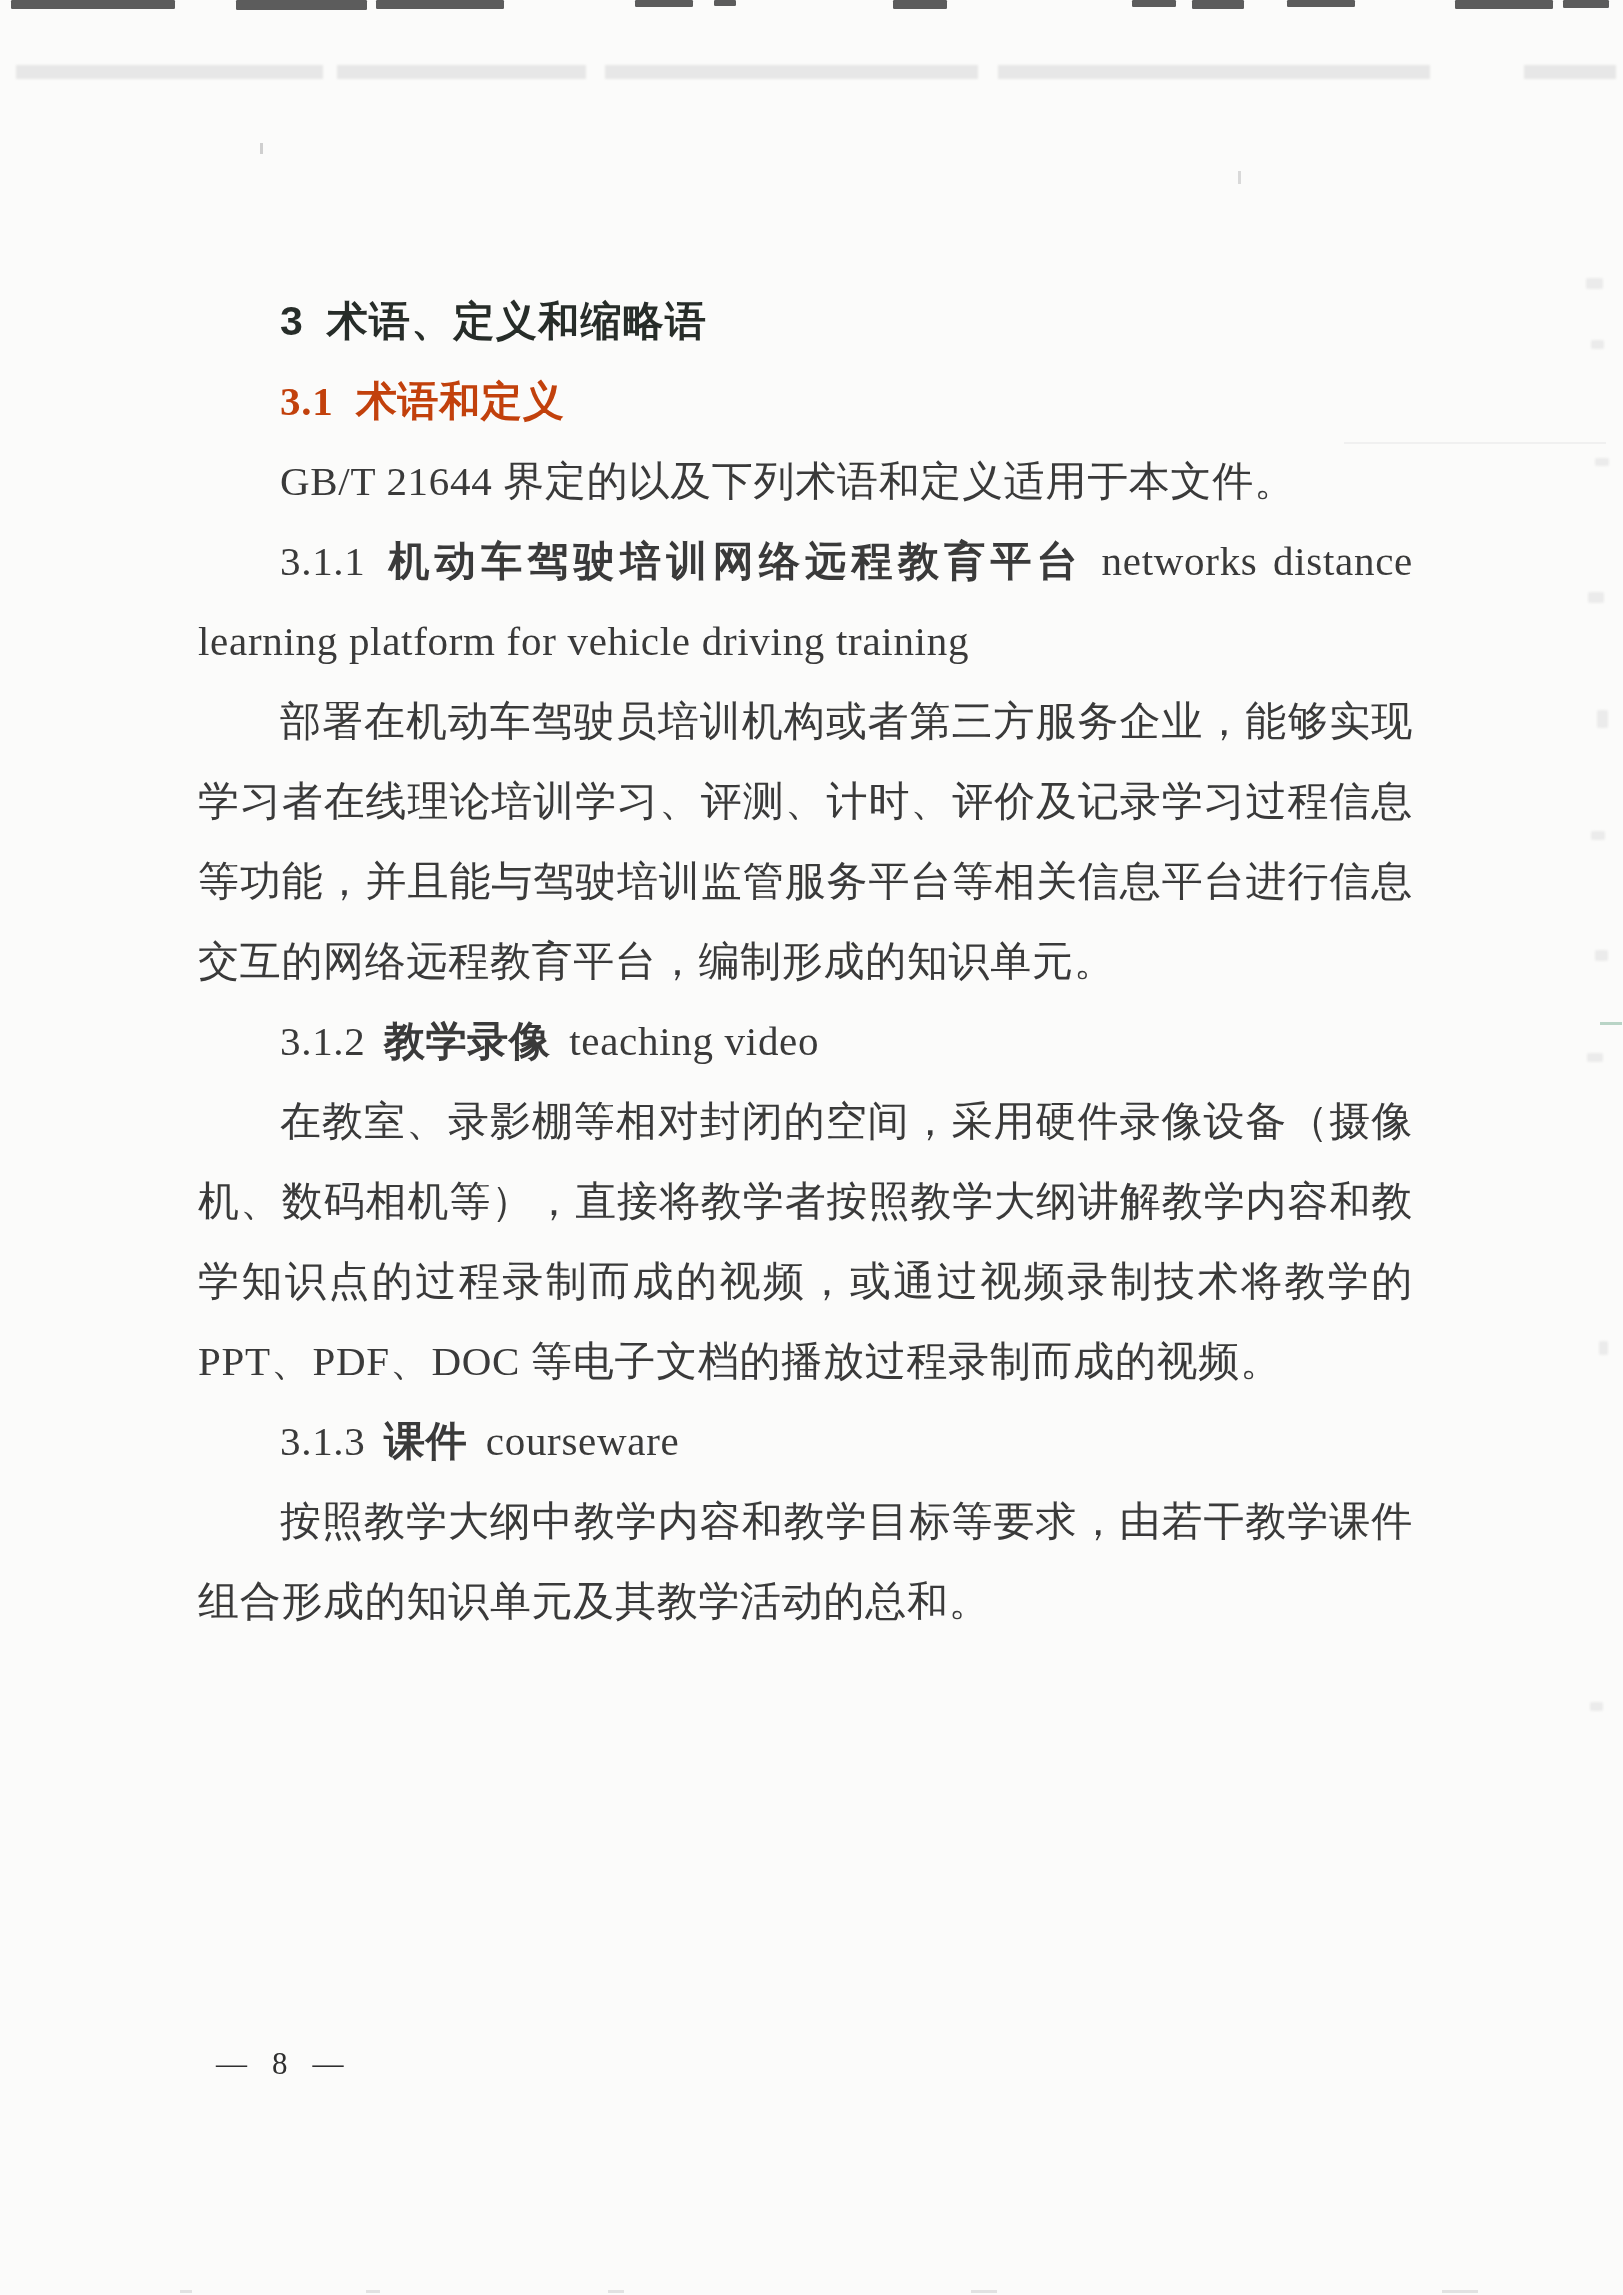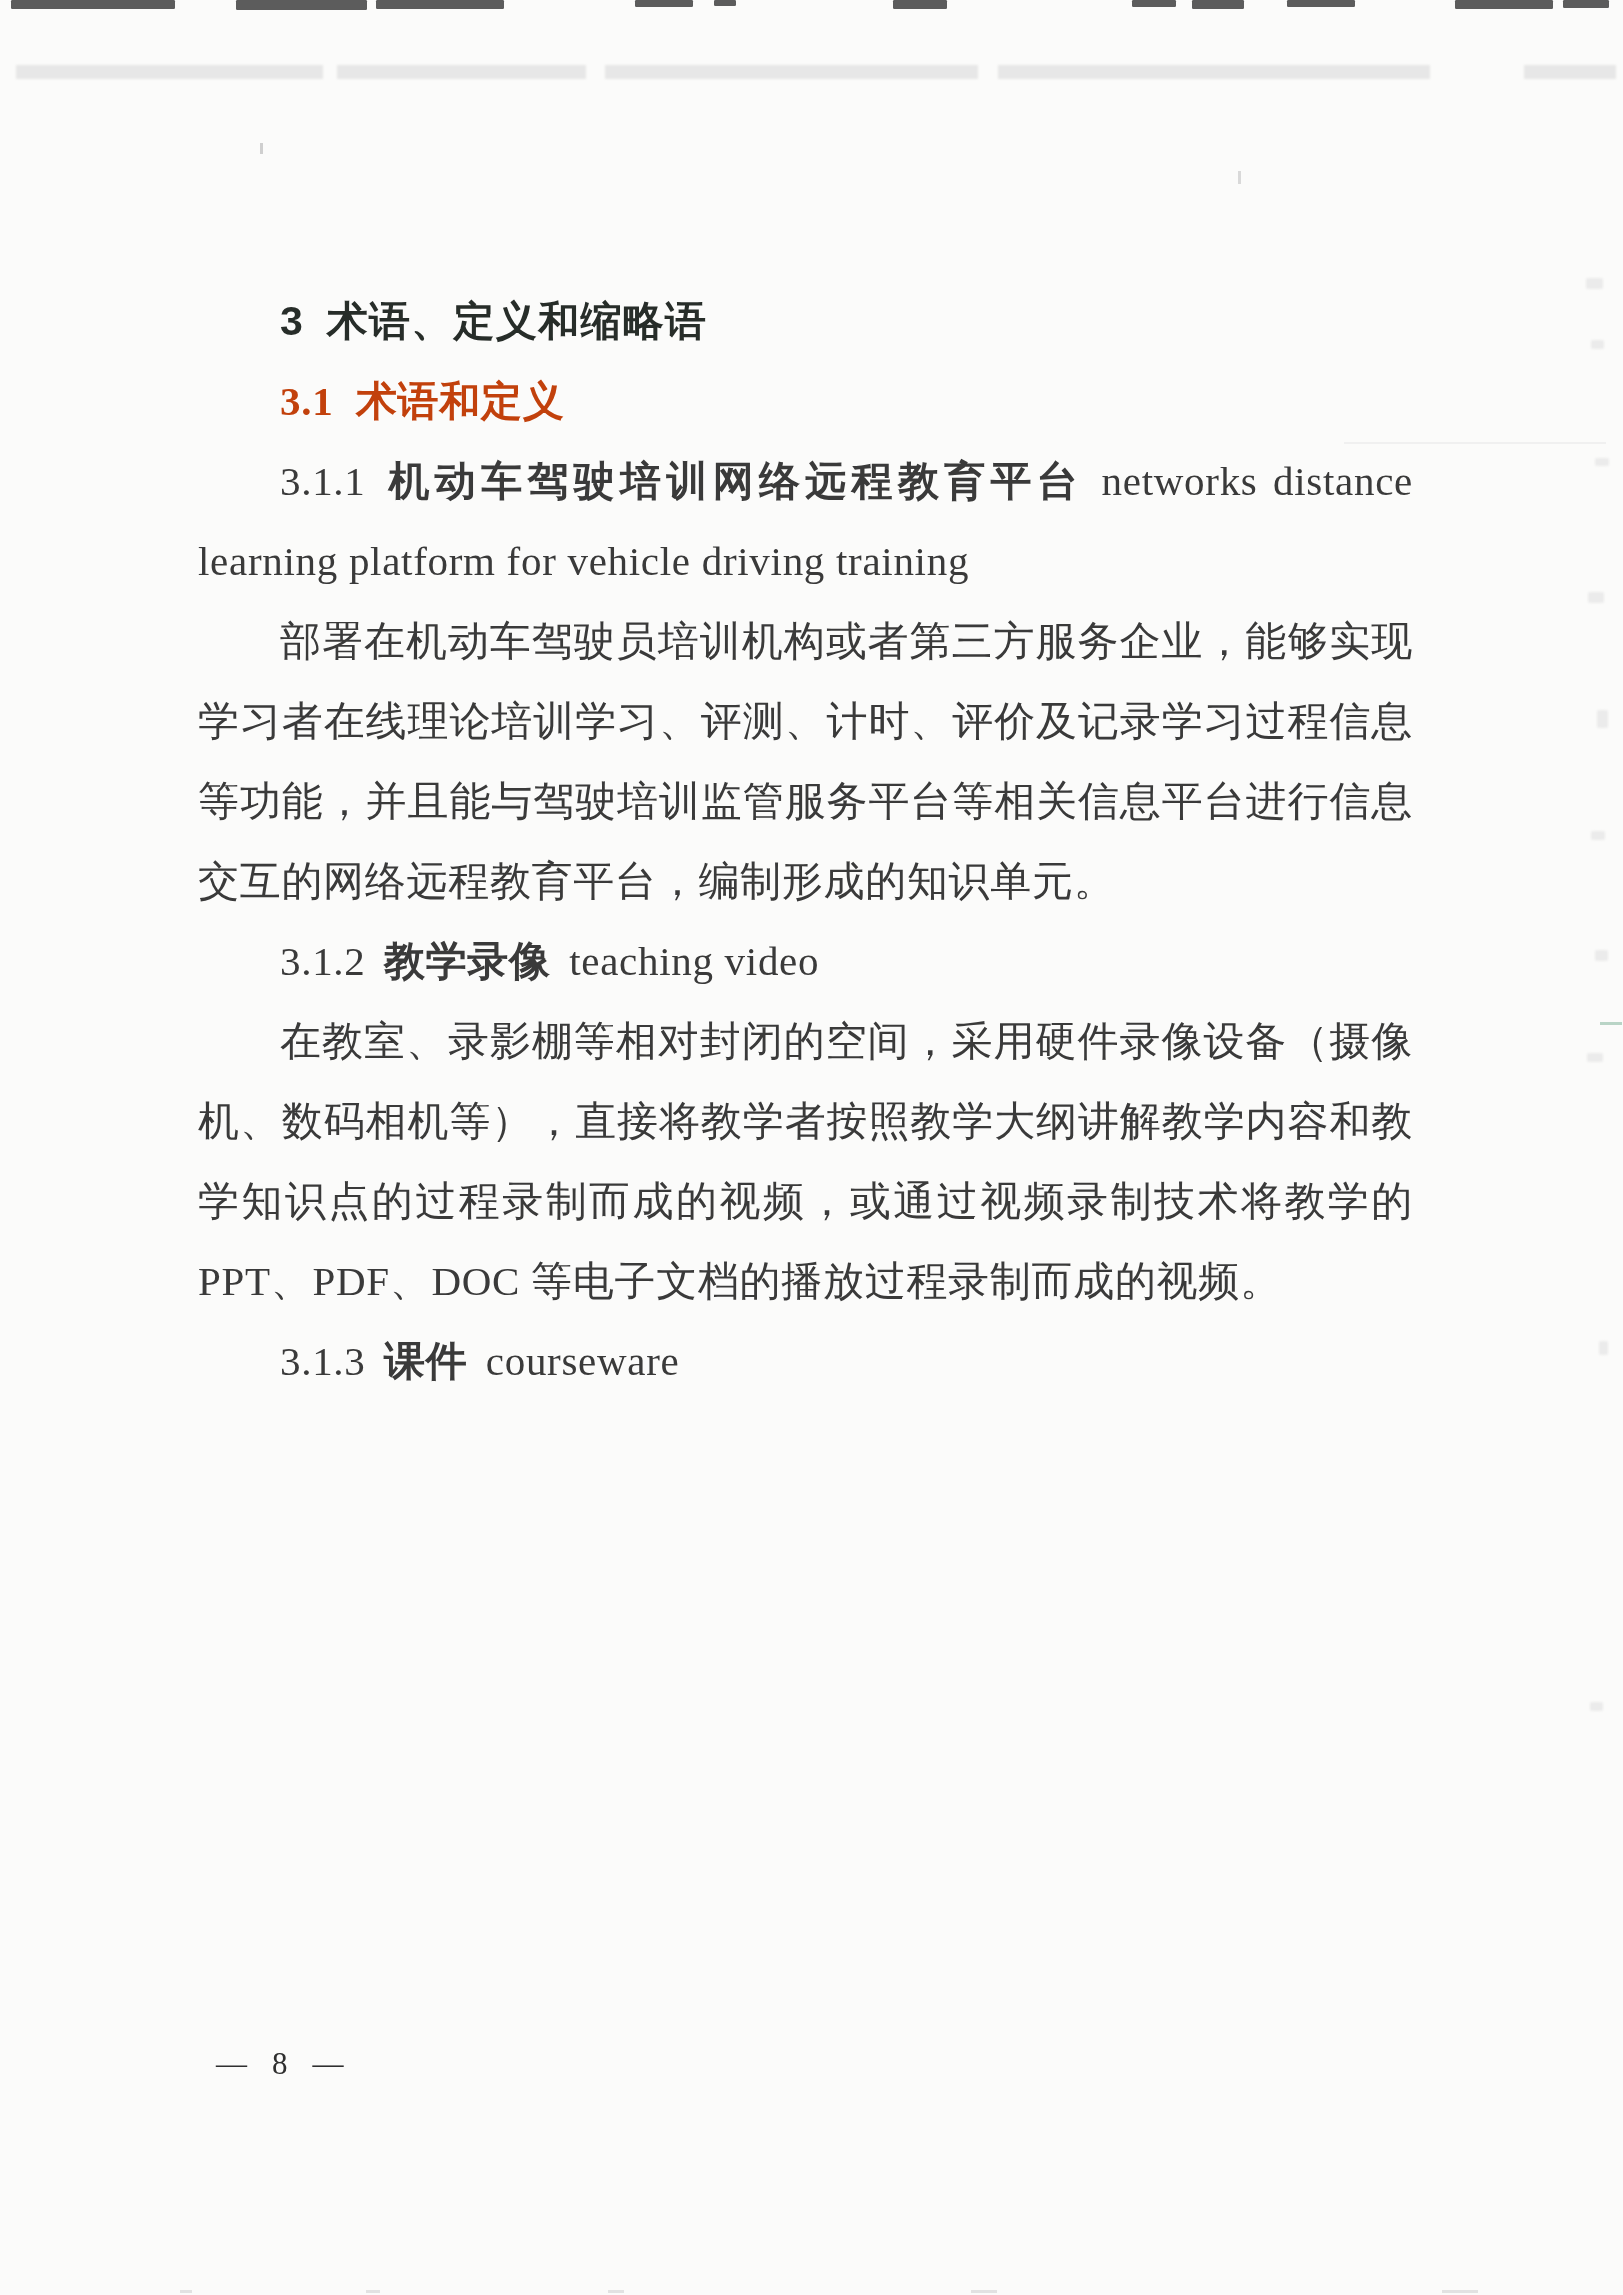--- a/index.html
+++ b/index.html
@@ -105,35 +105,37 @@
   <main class="content">
 
     <p class="h1">
       <span class="h-num">3</span><span class="h-title">术语、定义和缩略语</span>
     </p>
 
     <p class="h2">
       <span class="h-num">3.1</span><span class="h-title">术语和定义</span>
     </p>
 
+    <p class="para">GB/T 21644 界定的以及下列术语和定义适用于本文件。</p>
 
     <p class="term">
       <span class="t-num">3.1.1</span><span class="t-zh">机动车驾驶培训网络远程教育平台</span><span class="t-en">networks distance learning platform for vehicle driving training</span>
     </p>
     <p class="para">部署在机动车驾驶员培训机构或者第三方服务企业，能够实现学习者在线理论培训学习、评测、计时、评价及记录学习过程信息等功能，并且能与驾驶培训监管服务平台等相关信息平台进行信息交互的网络远程教育平台，编制形成的知识单元。</p>
 
     <p class="term">
       <span class="t-num">3.1.2</span><span class="t-zh">教学录像</span><span class="t-en">teaching video</span>
     </p>
     <p class="para">在教室、录影棚等相对封闭的空间，采用硬件录像设备（摄像机、数码相机等），直接将教学者按照教学大纲讲解教学内容和教学知识点的过程录制而成的视频，或通过视频录制技术将教学的 PPT、PDF、DOC 等电子文档的播放过程录制而成的视频。</p>
 
     <p class="term">
       <span class="t-num">3.1.3</span><span class="t-zh">课件</span><span class="t-en">courseware</span>
     </p>
 
+    <p class="para">按照教学大纲中教学内容和教学目标等要求，由若干教学课件组合形成的知识单元及其教学活动的总和。</p>
 
   </main>
 
   <div class="footer">
     <span>—</span>
     <span>8</span>
     <span>—</span>
   </div>
 
 </div>

